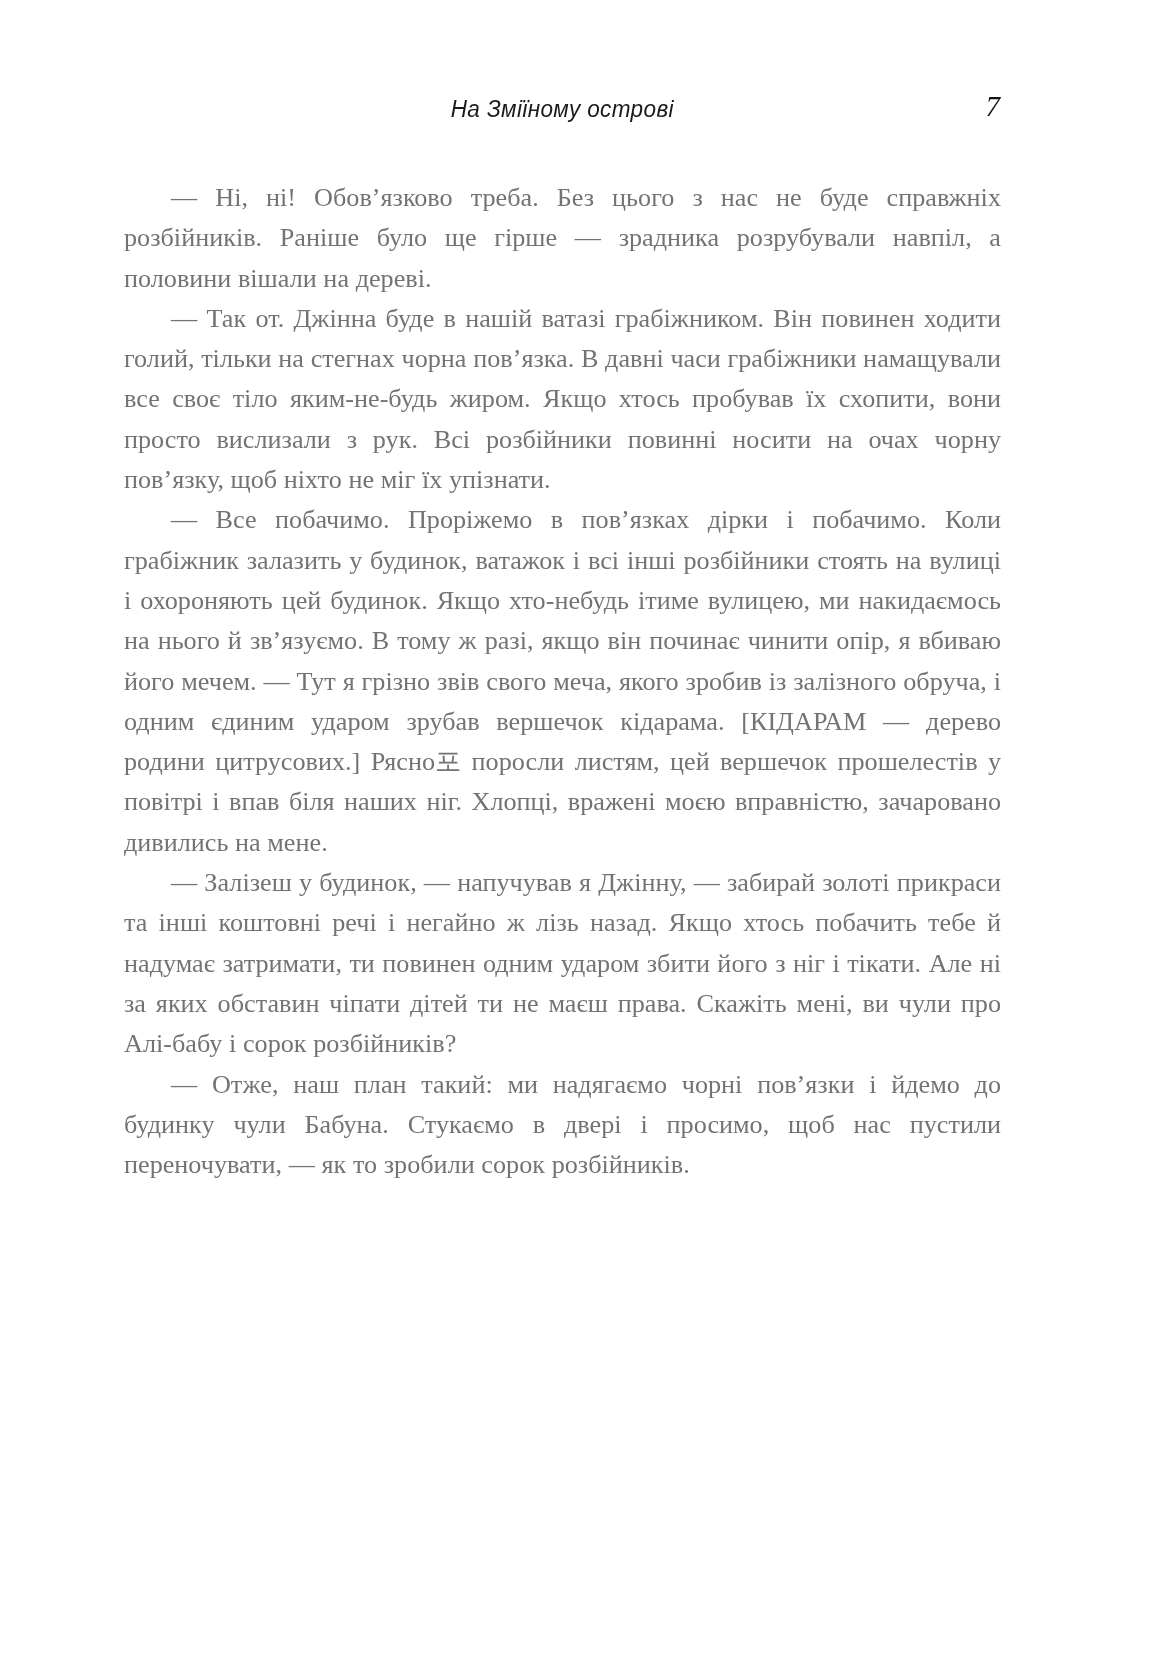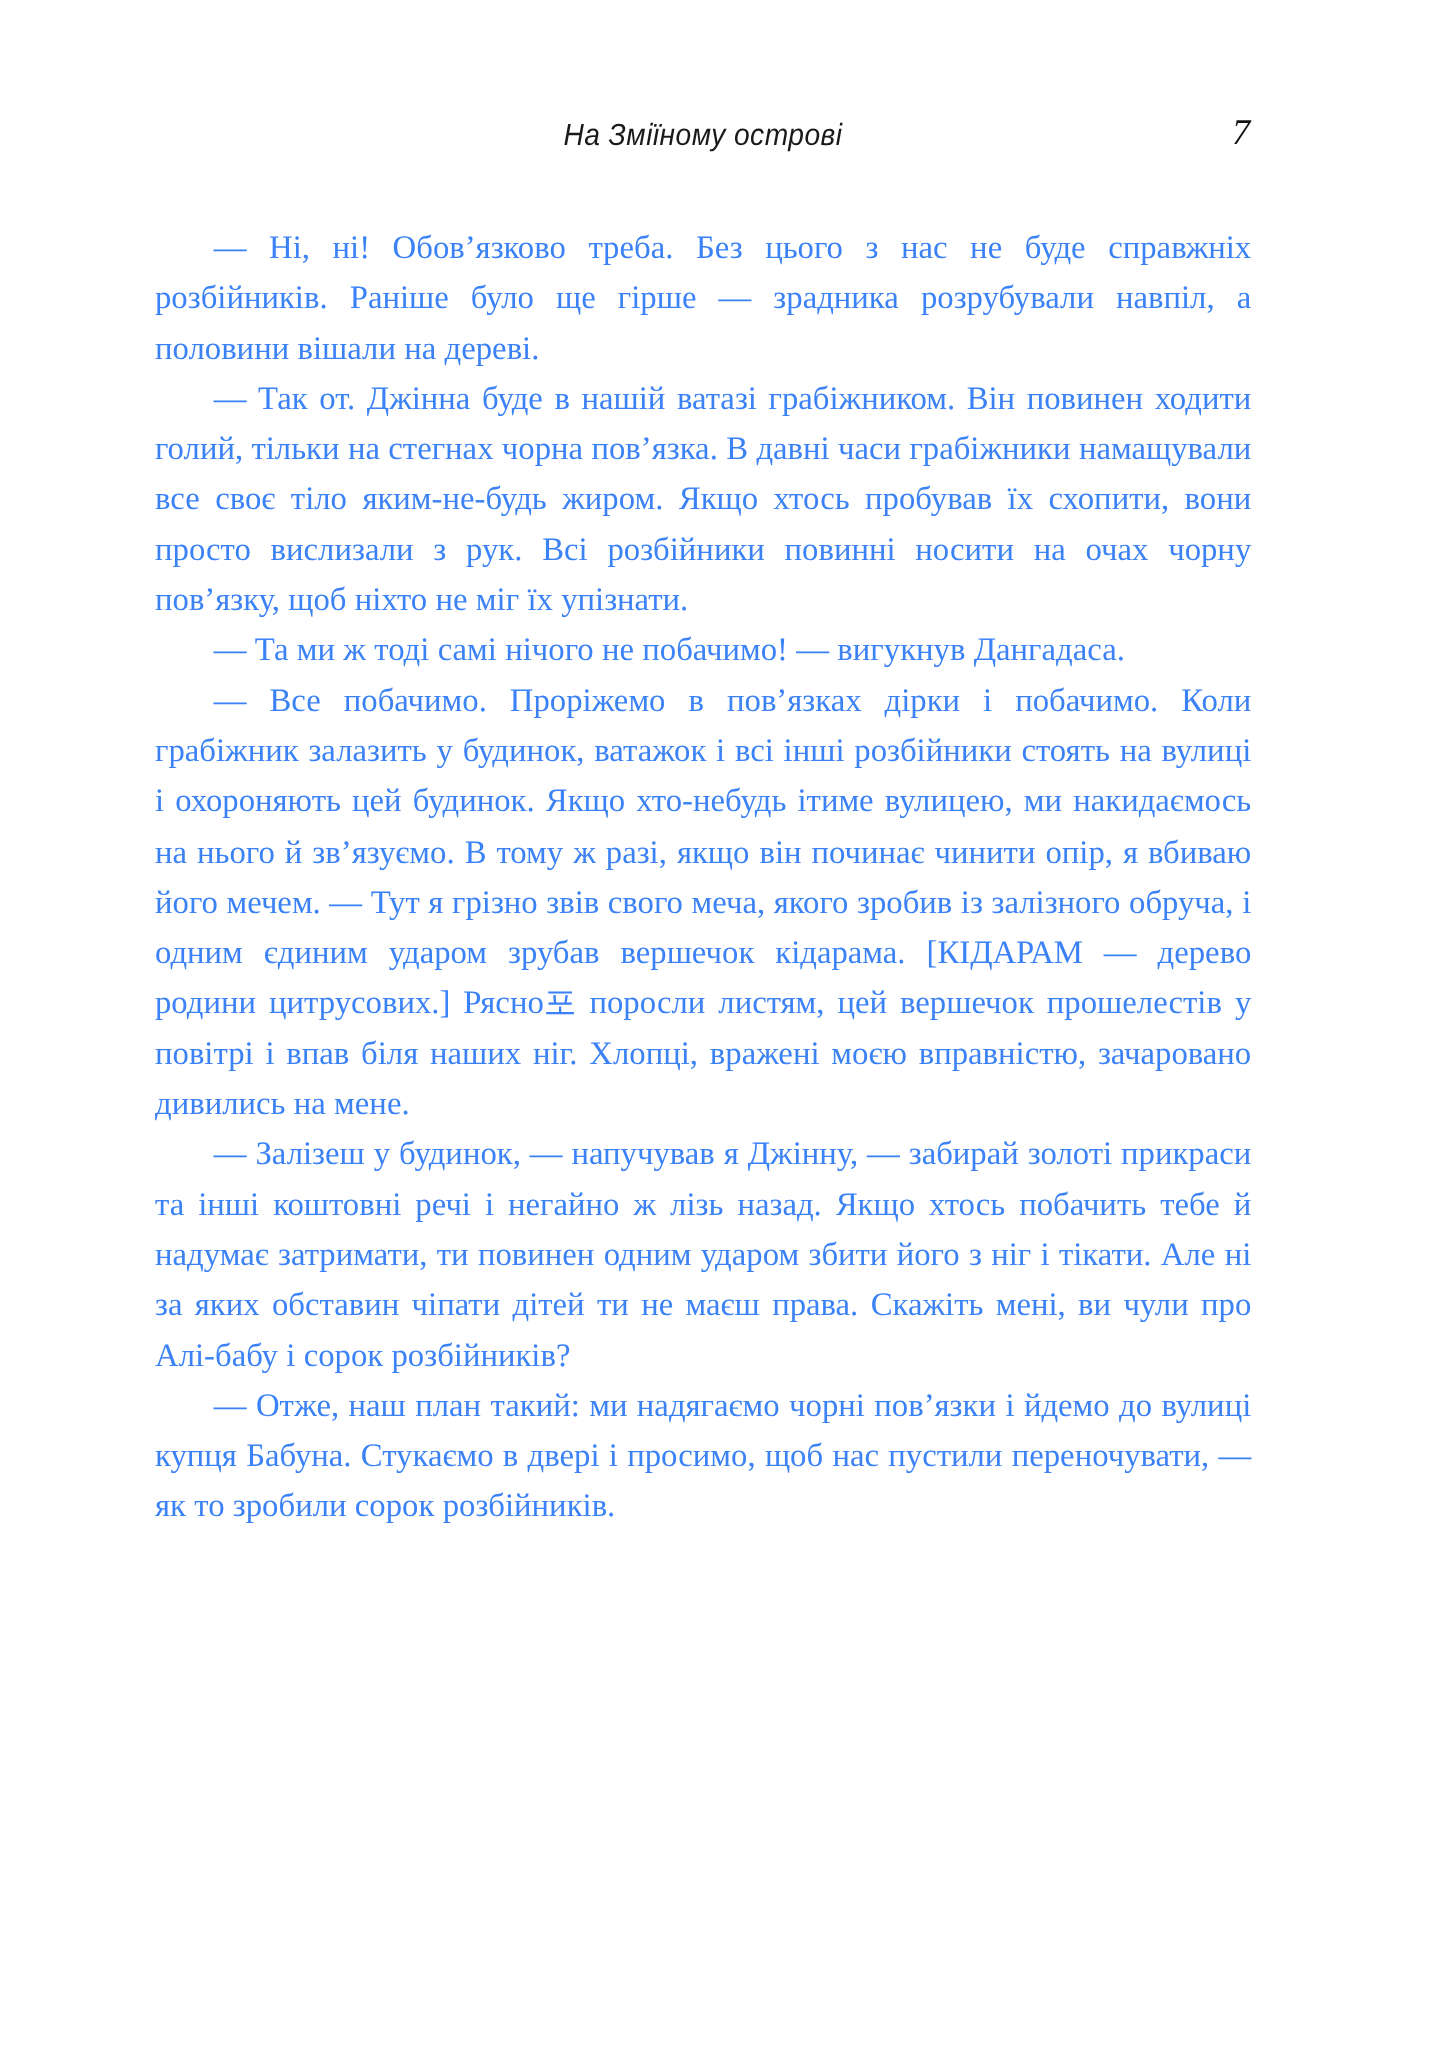--- a/index.html
+++ b/index.html
@@ -54,21 +54,21 @@
     position: absolute;
     left: 124px;
     top: 178px;
     width: 877px;
   }
   p.para {
     margin: 0;
     font-family: "Liberation Serif", "DejaVu Serif", serif;
     font-size: 26.2px;
     line-height: 40.3px;
-    color: #3b82f6;
+    color: #737373;
     text-align: justify;
     text-justify: inter-word;
     text-indent: 47px;
     hyphens: none;
     -webkit-hyphens: none;
     word-spacing: 0.1px;
   }
   p.para:last-child { text-align: justify; }
   
   p.para::after {
@@ -87,19 +87,18 @@
 
   <div class="running-head">
     <span class="running-head-title">На Зміїному острові</span>
   </div>
 
   <div class="folio">7</div>
 
   <div class="textblock">
     <p class="para">— Ні, ні! Обов’язково треба. Без цього з нас не буде справжніх розбійників. Раніше було ще гірше — зрадника розрубували навпіл, а половини вішали на дереві.</p>
     <p class="para">— Так от. Джінна буде в нашій ватазі грабіжником. Він повинен ходити голий, тільки на стегнах чорна пов’язка. В давні часи грабіжники намащували все своє тіло яким-не-будь жиром. Якщо хтось пробував їх схопити, вони просто вислизали з рук. Всі розбійники повинні носити на очах чорну пов’язку, щоб ніхто не міг їх упізнати.</p>
-    <p class="para">— Та ми ж тоді самі нічого не побачимо! — вигукнув Дангадаса.</p>
     <p class="para">— Все побачимо. Проріжемо в пов’язках дірки і побачимо. Коли грабіжник залазить у будинок, ватажок і всі інші розбійники стоять на вулиці і охороняють цей будинок. Якщо хто-небудь ітиме вулицею, ми накидаємось на нього й зв’язуємо. В тому ж разі, якщо він починає чинити опір, я вбиваю його мечем. — Тут я грізно звів свого меча, якого зробив із залізного обруча, і одним єдиним ударом зрубав вершечок кідарама. [КІДАРАМ — дерево родини цитрусових.] Рясно포 поросли листям, цей вершечок прошелестів у повітрі і впав біля наших ніг. Хлопці, вражені моєю вправністю, зачаровано дивились на мене.</p>
     <p class="para">— Залізеш у будинок, — напучував я Джінну, — забирай золоті прикраси та інші коштовні речі і негайно ж лізь назад. Якщо хтось побачить тебе й надумає затримати, ти повинен одним ударом збити його з ніг і тікати. Але ні за яких обставин чіпати дітей ти не маєш права. Скажіть мені, ви чули про Алі-бабу і сорок розбійників?</p>
-    <p class="para">— Отже, наш план такий: ми надягаємо чорні пов’язки і йдемо до вулиці купця Бабуна. Стукаємо в двері і просимо, щоб нас пустили переночувати, — як то зробили сорок розбійників.</p>
+    <p class="para">— Отже, наш план такий: ми надягаємо чорні пов’язки і йдемо до будинку чули Бабуна. Стукаємо в двері і просимо, щоб нас пустили переночувати, — як то зробили сорок розбійників.</p>
   </div>
 
 </div>
 
 </body></html>

